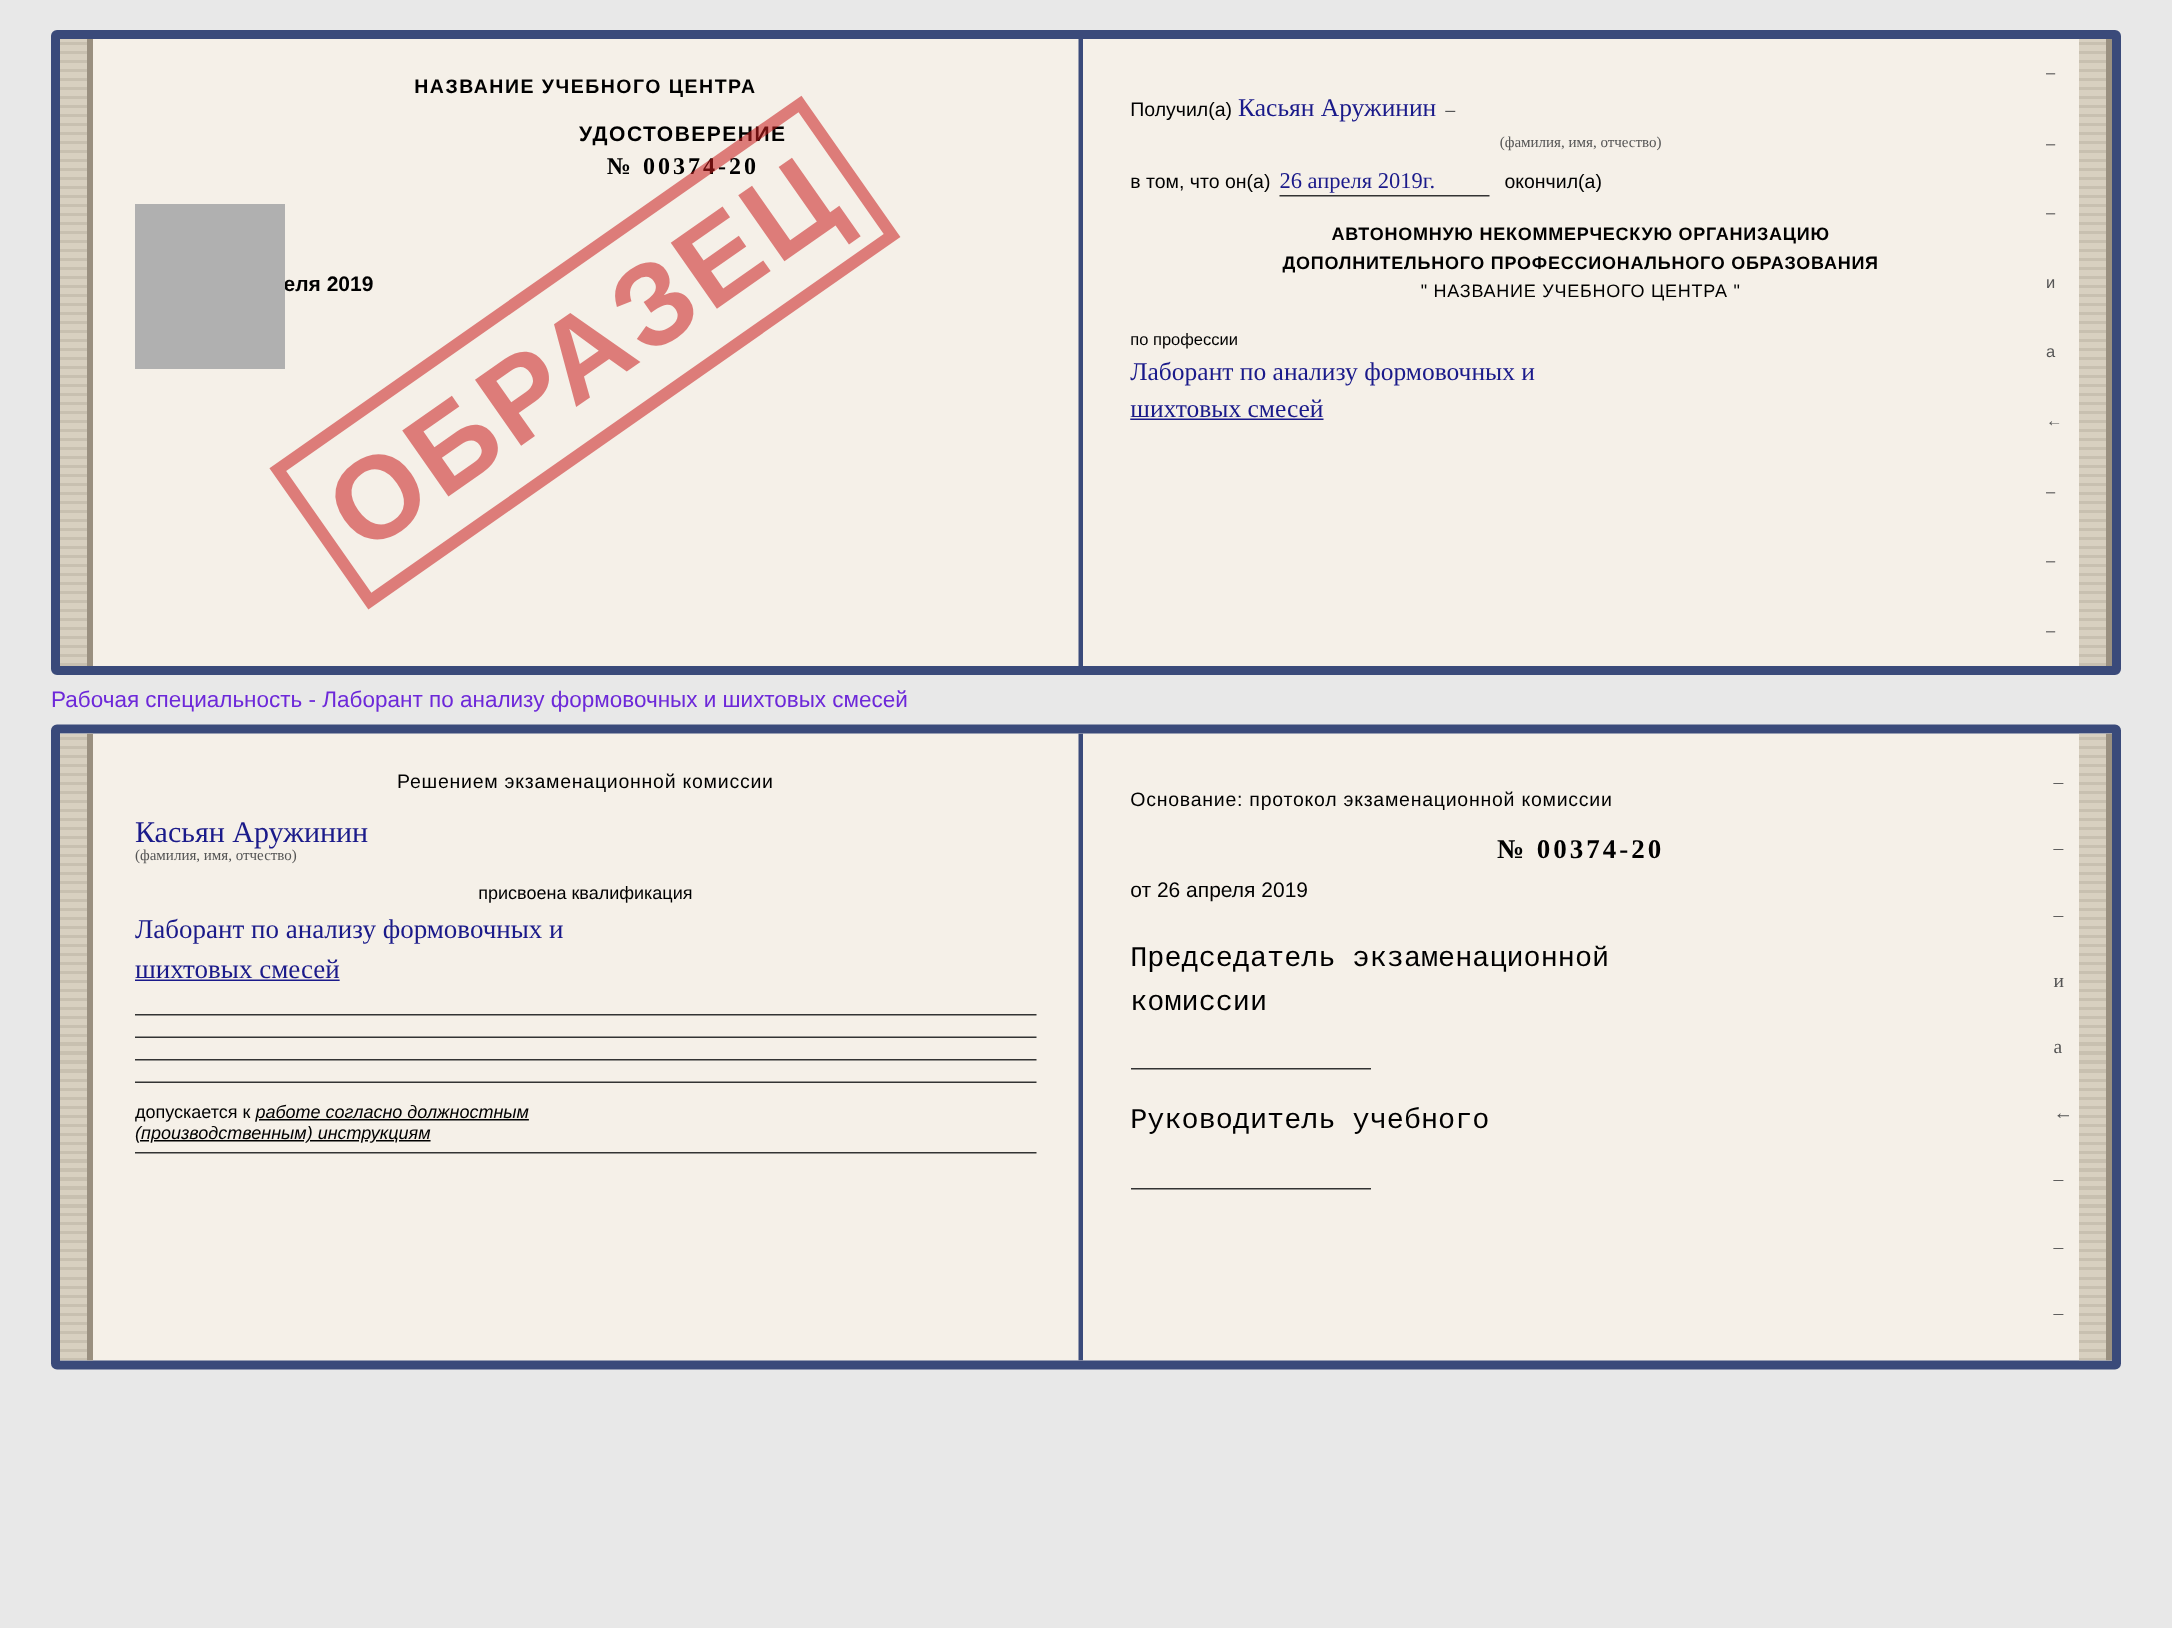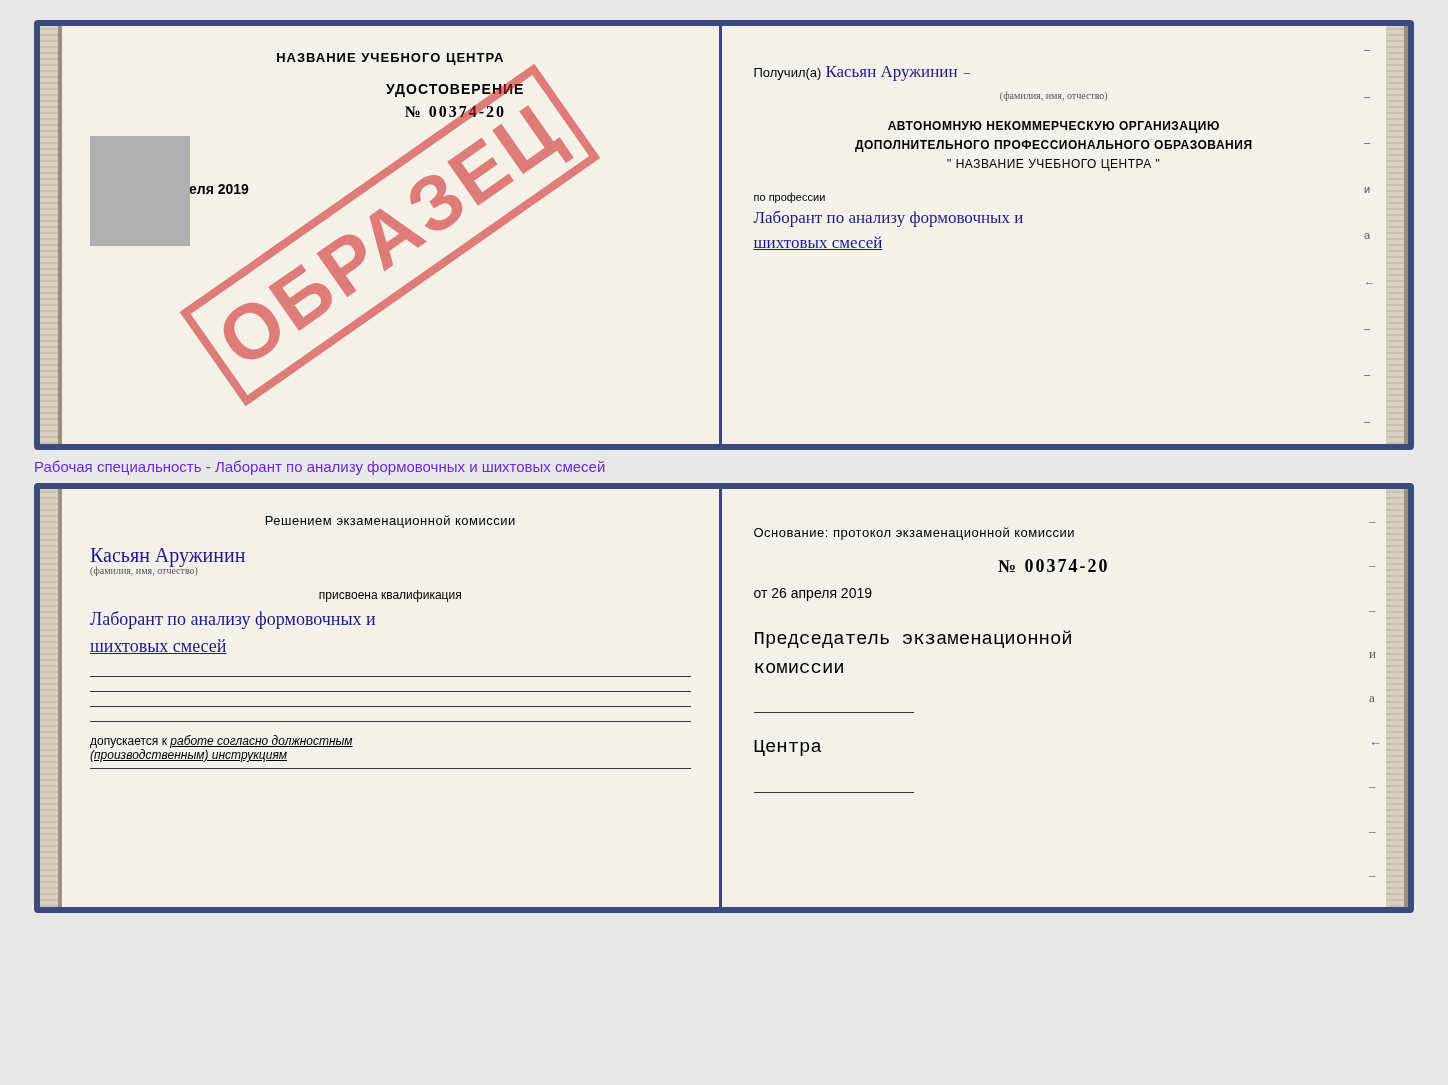--- a/index.html
+++ b/index.html
@@ -374,20 +374,25 @@
 
     <div class="book-right">
 
       <div class="right-line">
         <span class="label">Получил(а)</span>
         <span class="handwritten">Касьян Аружинин</span>
         <span style="font-family:Arial,sans-serif; font-size:12px; margin-left:6px; color:#555;">–</span>
       </div>
       <span class="small-label">(фамилия, имя, отчество)</span>
 
+      <div class="right-line" style="margin-top:12px;">
+        <span class="label">в том, что он(а)</span>
+        <span class="handwritten underline-text" style="margin-left:6px;font-size:15px;">26 апреля 2019г.</span>
+        <span class="label" style="margin-left:10px;">окончил(а)</span>
+      </div>
 
       <div class="right-block-org">
         <div class="bold">АВТОНОМНУЮ НЕКОММЕРЧЕСКУЮ ОРГАНИЗАЦИЮ</div>
         <div class="bold">ДОПОЛНИТЕЛЬНОГО ПРОФЕССИОНАЛЬНОГО ОБРАЗОВАНИЯ</div>
         <div>" НАЗВАНИЕ УЧЕБНОГО ЦЕНТРА "</div>
       </div>
 
       <div class="profession-label">по профессии</div>
       <div class="profession-handwritten">
         <div>Лаборант по анализу формовочных и</div>
@@ -454,21 +459,21 @@
         <span>26 апреля 2019</span>
       </div>
 
       <div class="bottom-right-role">
         <div>Председатель экзаменационной</div>
         <div>комиссии</div>
       </div>
       <div class="bottom-right-sign-line"></div>
 
       <div class="bottom-right-role" style="margin-top:20px;">
-        <div>Центра</div>
+        <div>Руководитель учебного</div>
       </div>
       <div class="bottom-right-sign-line"></div>
 
       <div class="dashes-right">
         <span>–</span>
           <span>–</span>
           <span>–</span>
           <span>и</span>
           <span>а</span>
           <span>←</span>

